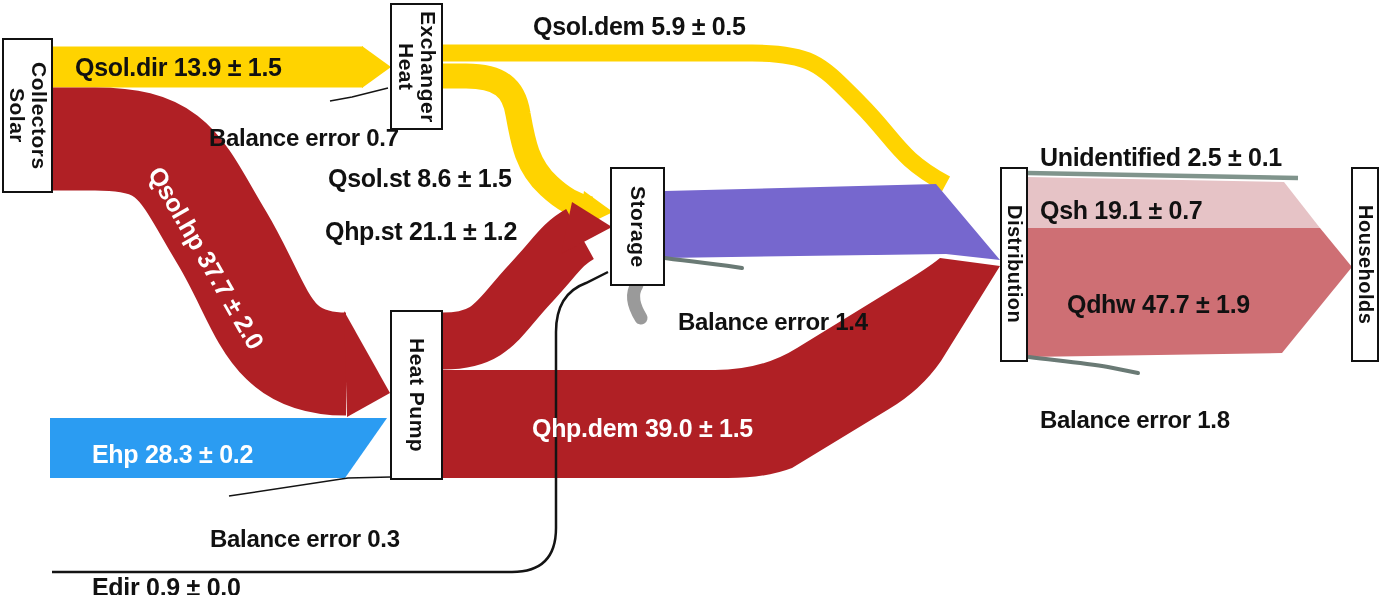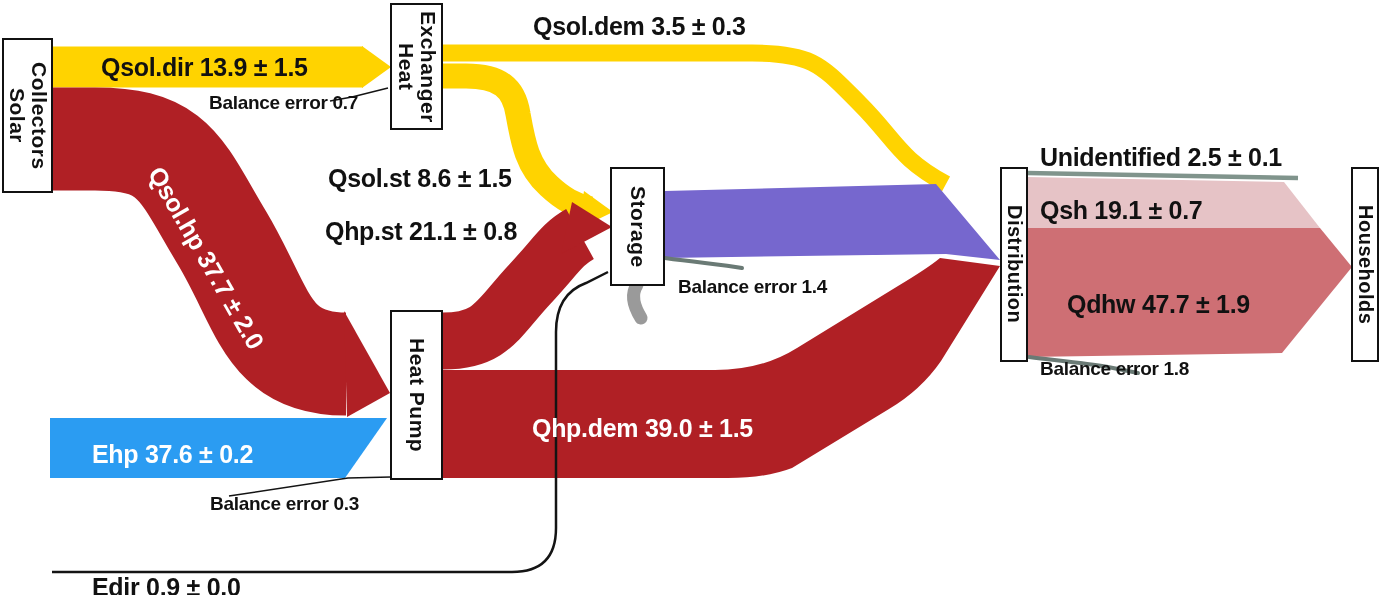--- a/index.html
+++ b/index.html
@@ -17,21 +17,21 @@
   }
   .node span {
     writing-mode:vertical-lr; text-orientation:mixed;
     font-size:21px; line-height:1.08; text-align:center;
     letter-spacing:0.5px; white-space:normal;
   }
   .lbl {
     position:absolute; z-index:3; white-space:nowrap;
     font-size:25px; letter-spacing:-0.3px;
   }
-  .lbl.small { font-size:19px; }
+  .lbl.small { font-size:24px;margin-top:32px; }
   .lbl.white { color:#fff; }
   .lbl.rot {
     transform:translate(-50%,-50%) rotate(60deg);
   }
 </style>
 </head>
 <body>
 
 <div id="stage">
 
@@ -85,29 +85,29 @@
   <div class="node" style="left:390px; top:310px; width:53px; height:170px;">
     <span>Heat Pump</span>
   </div>
   <div class="node" style="left:1000px; top:167px; width:28px; height:195px;">
     <span style="font-size:20px;">Distribution</span>
   </div>
   <div class="node" style="left:1351px; top:167px; width:28px; height:195px;">
     <span style="font-size:20px;">Households</span>
   </div>
 
-  <div class="lbl" style="left:101px; top:53px;">Qsol.dir 13.9 ± 1.5</div>
+  <div class="lbl" style="left:75px; top:53px;">Qsol.dir 13.9 ± 1.5</div>
   <div class="lbl small" style="left:209px; top:92px;">Balance error 0.7</div>
-  <div class="lbl" style="left:533px; top:12px;">Qsol.dem 3.5 ± 0.3</div>
+  <div class="lbl" style="left:533px; top:12px;">Qsol.dem 5.9 ± 0.5</div>
   <div class="lbl" style="left:328px; top:164px;">Qsol.st 8.6 ± 1.5</div>
-  <div class="lbl" style="left:325px; top:217px;">Qhp.st 21.1 ± 0.8</div>
+  <div class="lbl" style="left:325px; top:217px;">Qhp.st 21.1 ± 1.2</div>
   <div class="lbl white rot" style="left:206px; top:258px;">Qsol.hp 37.7 ± 2.0</div>
   <div class="lbl small" style="left:678px; top:276px;">Balance error 1.4</div>
-  <div class="lbl white" style="left:92px; top:440px;">Ehp 37.6 ± 0.2</div>
+  <div class="lbl white" style="left:92px; top:440px;">Ehp 28.3 ± 0.2</div>
   <div class="lbl small" style="left:210px; top:493px;">Balance error 0.3</div>
   <div class="lbl white" style="left:532px; top:414px;">Qhp.dem 39.0 ± 1.5</div>
   <div class="lbl" style="left:92px; top:573px;">Edir 0.9 ± 0.0</div>
   <div class="lbl" style="left:1040px; top:143px;">Unidentified 2.5 ± 0.1</div>
   <div class="lbl" style="left:1040px; top:196px;">Qsh 19.1 ± 0.7</div>
   <div class="lbl" style="left:1040px; top:290px;margin-left:27px;">Qdhw 47.7 ± 1.9</div>
-  <div class="lbl small" style="left:1040px; top:358px;">Balance error 1.8</div>
+  <div class="lbl small" style="left:1040px; top:374px;">Balance error 1.8</div>
 
 </div>
 
 </body></html>

